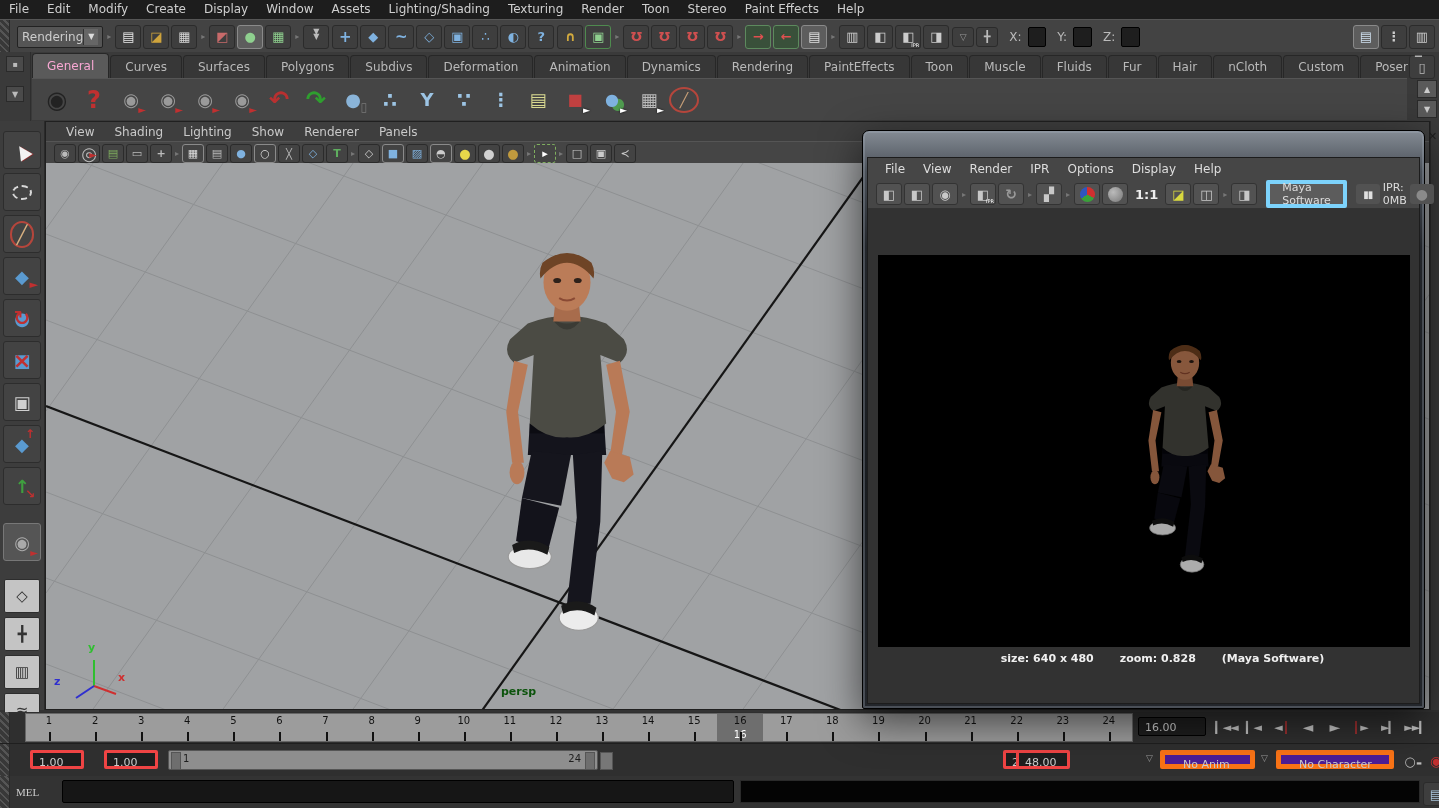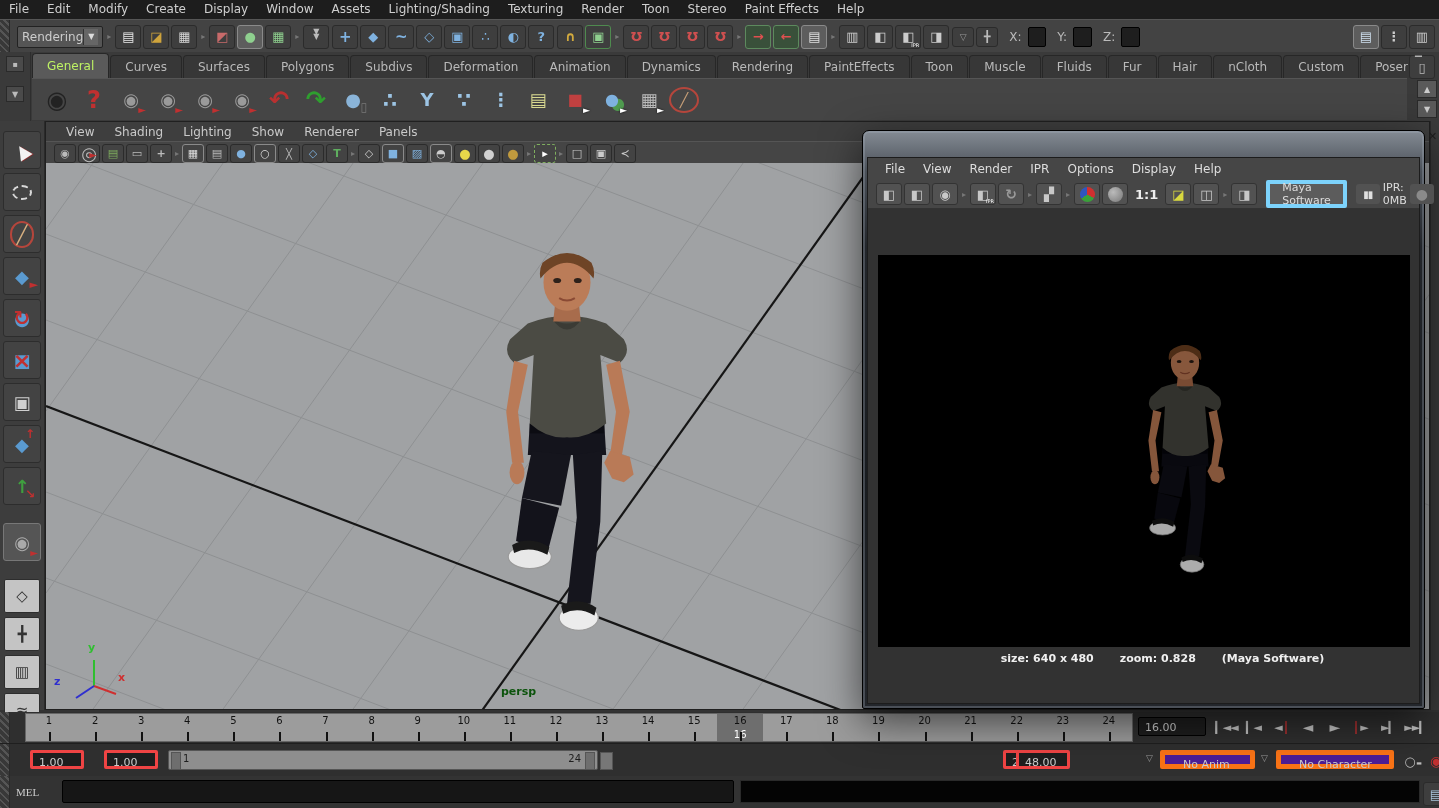--- a/index.html
+++ b/index.html
@@ -64,21 +64,21 @@
   [data-icon="channel-box-icon"]::before{content:"▥";color:#ccc;}
   .xyz-label{color:#bbb;margin:0 3px 0 8px;}
   .xyz-field{width:44px;height:18px;background:#1e1e1e;border:1px solid #000;border-radius:2px;color:#ccc;line-height:18px;padding:0 3px;}
 
   
   #shelf{left:0;top:52px;width:1439px;height:69px;background:#3a3a3a;z-index:3;}
   #shelfside{position:absolute;left:0;top:0;width:30px;height:69px;background:#3a3a3a;border-right:1px solid #2e2e2e;}
   #shelfside .btn{position:absolute;left:6px;width:16px;height:14px;background:#4a4a4a;border:1px solid #2a2a2a;color:#bbb;font-size:8px;display:flex;align-items:center;justify-content:center;}
   #shelftabs{position:absolute;left:32px;top:1px;height:25px;display:flex;align-items:flex-end;gap:1px;}
   .stab{height:22px;line-height:22px;padding:0 14px;background:#373737;border:1px solid #272727;border-bottom:none;border-radius:4px 4px 0 0;color:#b9b9b9;font-size:12px;}
-  .stab.active{background:#5a5a5a;color:#bef264;height:24px;line-height:24px;}
+  .stab.active{background:#5a5a5a;color:#f9a8d4;height:24px;line-height:24px;}
   #shelficons{position:absolute;left:32px;top:26px;width:1375px;height:42px;background:#454545;border-top:1px solid #555;display:flex;align-items:center;gap:3px;padding-left:8px;box-sizing:border-box;}
   .sic{width:34px;height:34px;font-size:19px;background:transparent;border:none;display:inline-flex;align-items:center;justify-content:center;position:relative;flex:none;}
   [data-icon="film-reel-icon"]::before{content:"◉";color:#222;font-size:24px;}
   [data-icon="help-line-icon"]::before{content:"?";color:#c03030;font-weight:bold;font-size:24px;}
   [data-icon^="camera-"]::before{content:"◉";color:#9a9a9a;font-size:18px;}
   [data-icon^="camera-"]::after{content:"►";color:#c03030;font-size:10px;position:absolute;bottom:2px;right:2px;}
   [data-icon="undo-icon"]::before{content:"↶";color:#b83030;font-weight:bold;font-size:24px;}
   [data-icon="redo-icon"]::before{content:"↷";color:#2f9e2f;font-weight:bold;font-size:24px;}
   [data-icon="trash-sphere-icon"]::before{content:"●";color:#8ab4d8;font-size:18px;}
   [data-icon="trash-sphere-icon"]::after{content:"▯";color:#777;position:absolute;right:3px;bottom:3px;font-size:12px;}

